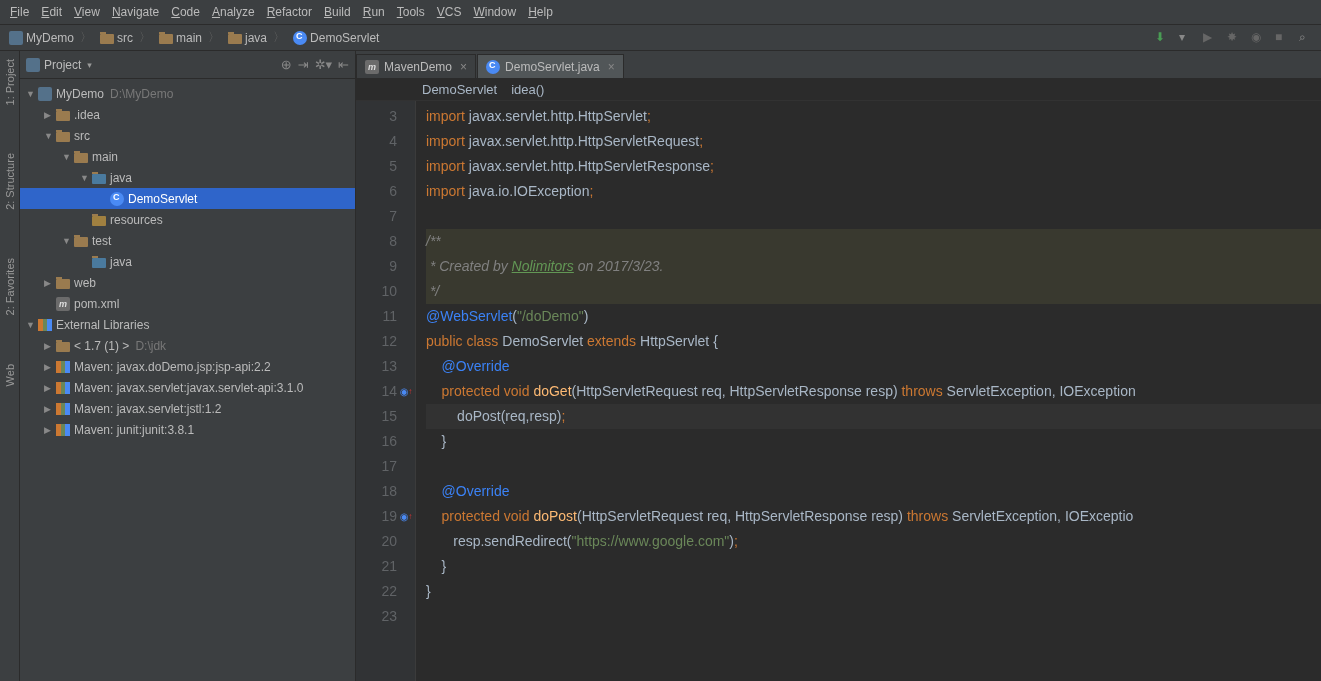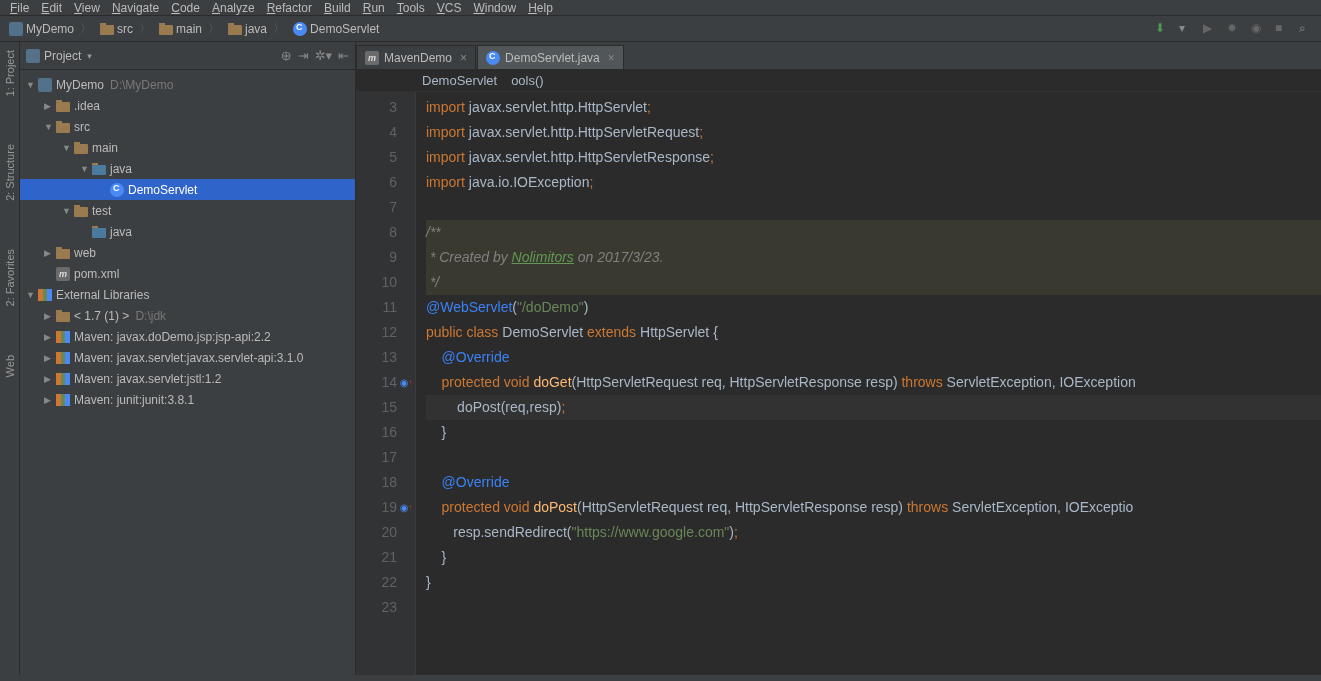--- a/index.html
+++ b/index.html
@@ -1,17 +1,17 @@
 <!DOCTYPE html>
 <html><head>
 <meta charset="utf-8">
 <style>
 * { margin:0; padding:0; box-sizing:border-box; font-family:"Segoe UI",Arial,sans-serif; }
 body { background:#3c3f41; color:#bbbbbb; font-size:12px; width:1321px; height:681px; overflow:hidden; }
-.menubar { height:16px; background:#3c3f41; display:flex; align-items:center; padding:0 4px; border-bottom:1px solid #2b2b2b; }
+.menubar { height:25px; background:#3c3f41; display:flex; align-items:center; padding:0 4px; border-bottom:1px solid #2b2b2b; }
 .menubar span { padding:2px 6px; cursor:default; }
 .menubar u { text-decoration:underline; }
 .navbar { height:26px; background:#3c3f41; display:flex; align-items:center; padding:0 6px; border-bottom:1px solid #2b2b2b; justify-content:space-between; }
 .breadcrumbs { display:flex; align-items:center; gap:2px; }
 .crumb { display:flex; align-items:center; gap:3px; padding:1px 3px; }
 .crumb .sep { color:#666; margin-left:3px; }
 .ico { width:14px; height:14px; display:inline-block; }
 .ico-folder { background:#9a7b4f; border-radius:1px; position:relative; height:10px; margin-top:2px; }
 .ico-folder::before { content:""; position:absolute; top:-2px; left:0; width:6px; height:2px; background:#9a7b4f; }
 .ico-mod { background:#54718a; border-radius:2px; }
@@ -167,20 +167,25 @@
         <div class="tree-row indent3">
           <span class="arrow">▼</span>
           <span class="ico ico-folder ico-src"></span>
           <span class="lbl">java</span>
         </div>
         <div class="tree-row indent4 sel">
           <span class="arrow"></span>
           <span class="ico ico-class"></span>
           <span class="lbl">DemoServlet</span>
         </div>
+        <div class="tree-row indent3">
+          <span class="arrow"></span>
+          <span class="ico ico-folder ico-res"></span>
+          <span class="lbl">resources</span>
+        </div>
         <div class="tree-row indent2">
           <span class="arrow">▼</span>
           <span class="ico ico-folder"></span>
           <span class="lbl">test</span>
         </div>
         <div class="tree-row indent3">
           <span class="arrow"></span>
           <span class="ico ico-folder ico-src"></span>
           <span class="lbl">java</span>
         </div>
@@ -236,21 +241,21 @@
           <span class="close">×</span>
         </div>
         <div class="tab active">
           <span class="ico ico-class"></span>
           <span>DemoServlet.java</span>
           <span class="close">×</span>
         </div>
       </div>
     <div class="crumb-bar" id="crumbbar">
         <span>DemoServlet</span>
-        <span>ools()</span>
+        <span>idea()</span>
       </div>
     <div class="code">
       <div class="gutter" id="gutter">
         <div class="ln">3</div>
           <div class="ln">4</div>
           <div class="ln">5</div>
           <div class="ln">6</div>
           <div class="ln">7</div>
           <div class="ln">8</div>
           <div class="ln">9</div>

